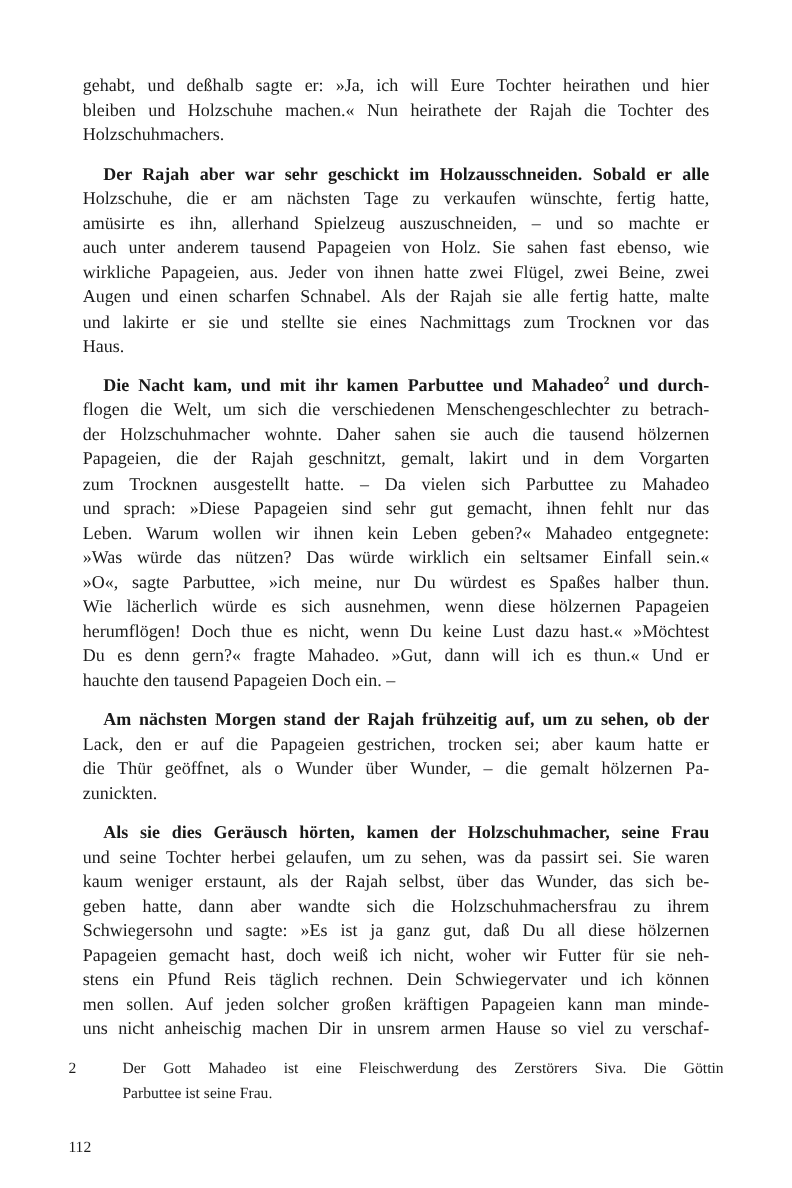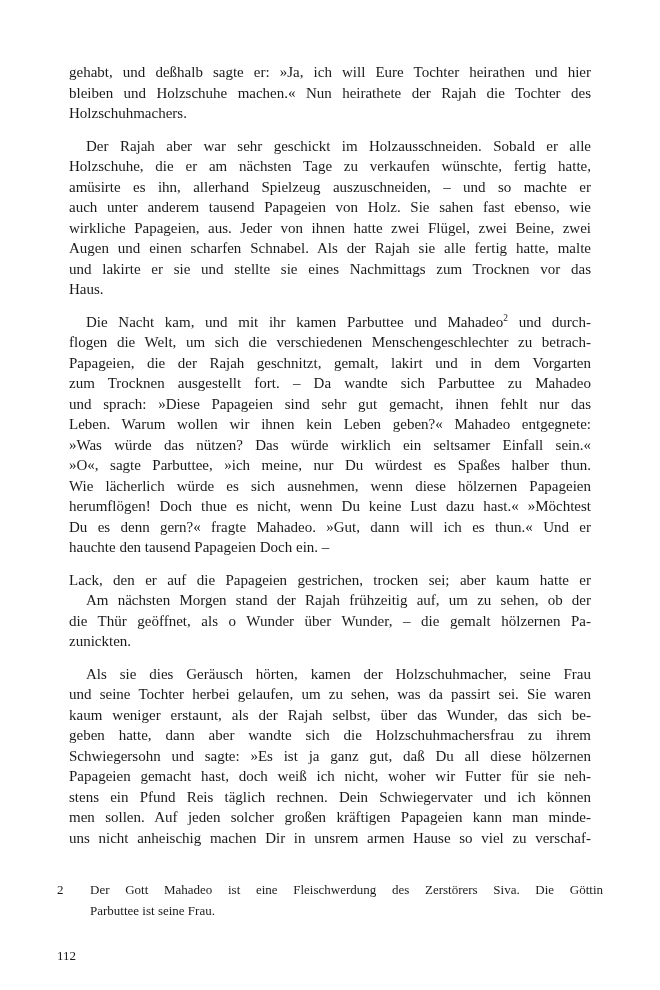--- a/index.html
+++ b/index.html
@@ -23,38 +23,38 @@
   .para { margin: 12px; padding: 0; }
   .ln {
     font-size: 15px;
     line-height: 20.5px;
     height: 20.5px;
     text-align: justify;
     overflow: hidden;
   }
   .j { text-align-last: justify; }
   .l { text-align-last: left; }
-  .i { text-indent: 17px; }
+  .i { text-indent: 17px; font-weight: bold; }
   sup.fn-ref {
     font-size: 9.5px;
     line-height: 0;
     vertical-align: super;
   }
   .footnote {
     position: absolute;
     left: 57px; top: 879px;
     width: 546px;
   }
   .fn-marker {
     position: absolute;
     left: 0; top: 0;
     font-size: 13px;
     line-height: 21px;
   }
-  .fn-text { margin-left: 33px; }
+  .fn-text { margin-left: 45px; }
   .fn-ln {
     font-size: 13px;
     line-height: 21px;
     height: 21px;
   }
   .page-number {
     position: absolute;
     left: 57px; top: 929px;
     font-size: 13px;
     line-height: 16px;
@@ -81,36 +81,37 @@
       <div class="ln j">auch unter anderem tausend Papageien von Holz. Sie sahen fast ebenso, wie</div>
       <div class="ln j">wirkliche Papageien, aus. Jeder von ihnen hatte zwei Flügel, zwei Beine, zwei</div>
       <div class="ln j">Augen und einen scharfen Schnabel. Als der Rajah sie alle fertig hatte, malte</div>
       <div class="ln j">und lakirte er sie und stellte sie eines Nachmittags zum Trocknen vor das</div>
       <div class="ln l">Haus.</div>
     </div>
 
     <div class="para">
       <div class="ln j i"><span>Die Nacht kam, und mit ihr kamen Parbuttee und Mahadeo</span><sup class="fn-ref">2</sup><span> und durch-</span></div>
       <div class="ln j">flogen die Welt, um sich die verschiedenen Menschengeschlechter zu betrach-</div>
+      <div class="ln j">der Holzschuhmacher wohnte. Daher sahen sie auch die tausend hölzernen</div>
       <div class="ln j">Papageien, die der Rajah geschnitzt, gemalt, lakirt und in dem Vorgarten</div>
-      <div class="ln j">zum Trocknen ausgestellt fort. – Da wandte sich Parbuttee zu Mahadeo</div>
+      <div class="ln j">zum Trocknen ausgestellt hatte. – Da vielen sich Parbuttee zu Mahadeo</div>
       <div class="ln j">und sprach: »Diese Papageien sind sehr gut gemacht, ihnen fehlt nur das</div>
       <div class="ln j">Leben. Warum wollen wir ihnen kein Leben geben?« Mahadeo entgegnete:</div>
       <div class="ln j">»Was würde das nützen? Das würde wirklich ein seltsamer Einfall sein.«</div>
       <div class="ln j">»O«, sagte Parbuttee, »ich meine, nur Du würdest es Spaßes halber thun.</div>
       <div class="ln j">Wie lächerlich würde es sich ausnehmen, wenn diese hölzernen Papageien</div>
       <div class="ln j">herumflögen! Doch thue es nicht, wenn Du keine Lust dazu hast.« »Möchtest</div>
       <div class="ln j">Du es denn gern?« fragte Mahadeo. »Gut, dann will ich es thun.« Und er</div>
       <div class="ln l">hauchte den tausend Papageien Doch ein. –</div>
     </div>
 
 
     <div class="para">
+      <div class="ln j i">Am nächsten Morgen stand der Rajah frühzeitig auf, um zu sehen, ob der</div>
       <div class="ln j">Lack, den er auf die Papageien gestrichen, trocken sei; aber kaum hatte er</div>
-      <div class="ln j i">Am nächsten Morgen stand der Rajah frühzeitig auf, um zu sehen, ob der</div>
       <div class="ln j">die Thür geöffnet, als o Wunder über Wunder, – die gemalt hölzernen Pa-</div>
       <div class="ln l">zunickten.</div>
     </div>
 
     <div class="para">
       <div class="ln j i">Als sie dies Geräusch hörten, kamen der Holzschuhmacher, seine Frau</div>
       <div class="ln j">und seine Tochter herbei gelaufen, um zu sehen, was da passirt sei. Sie waren</div>
       <div class="ln j">kaum weniger erstaunt, als der Rajah selbst, über das Wunder, das sich be-</div>
       <div class="ln j">geben hatte, dann aber wandte sich die Holzschuhmachersfrau zu ihrem</div>
       <div class="ln j">Schwiegersohn und sagte: »Es ist ja ganz gut, daß Du all diese hölzernen</div>

